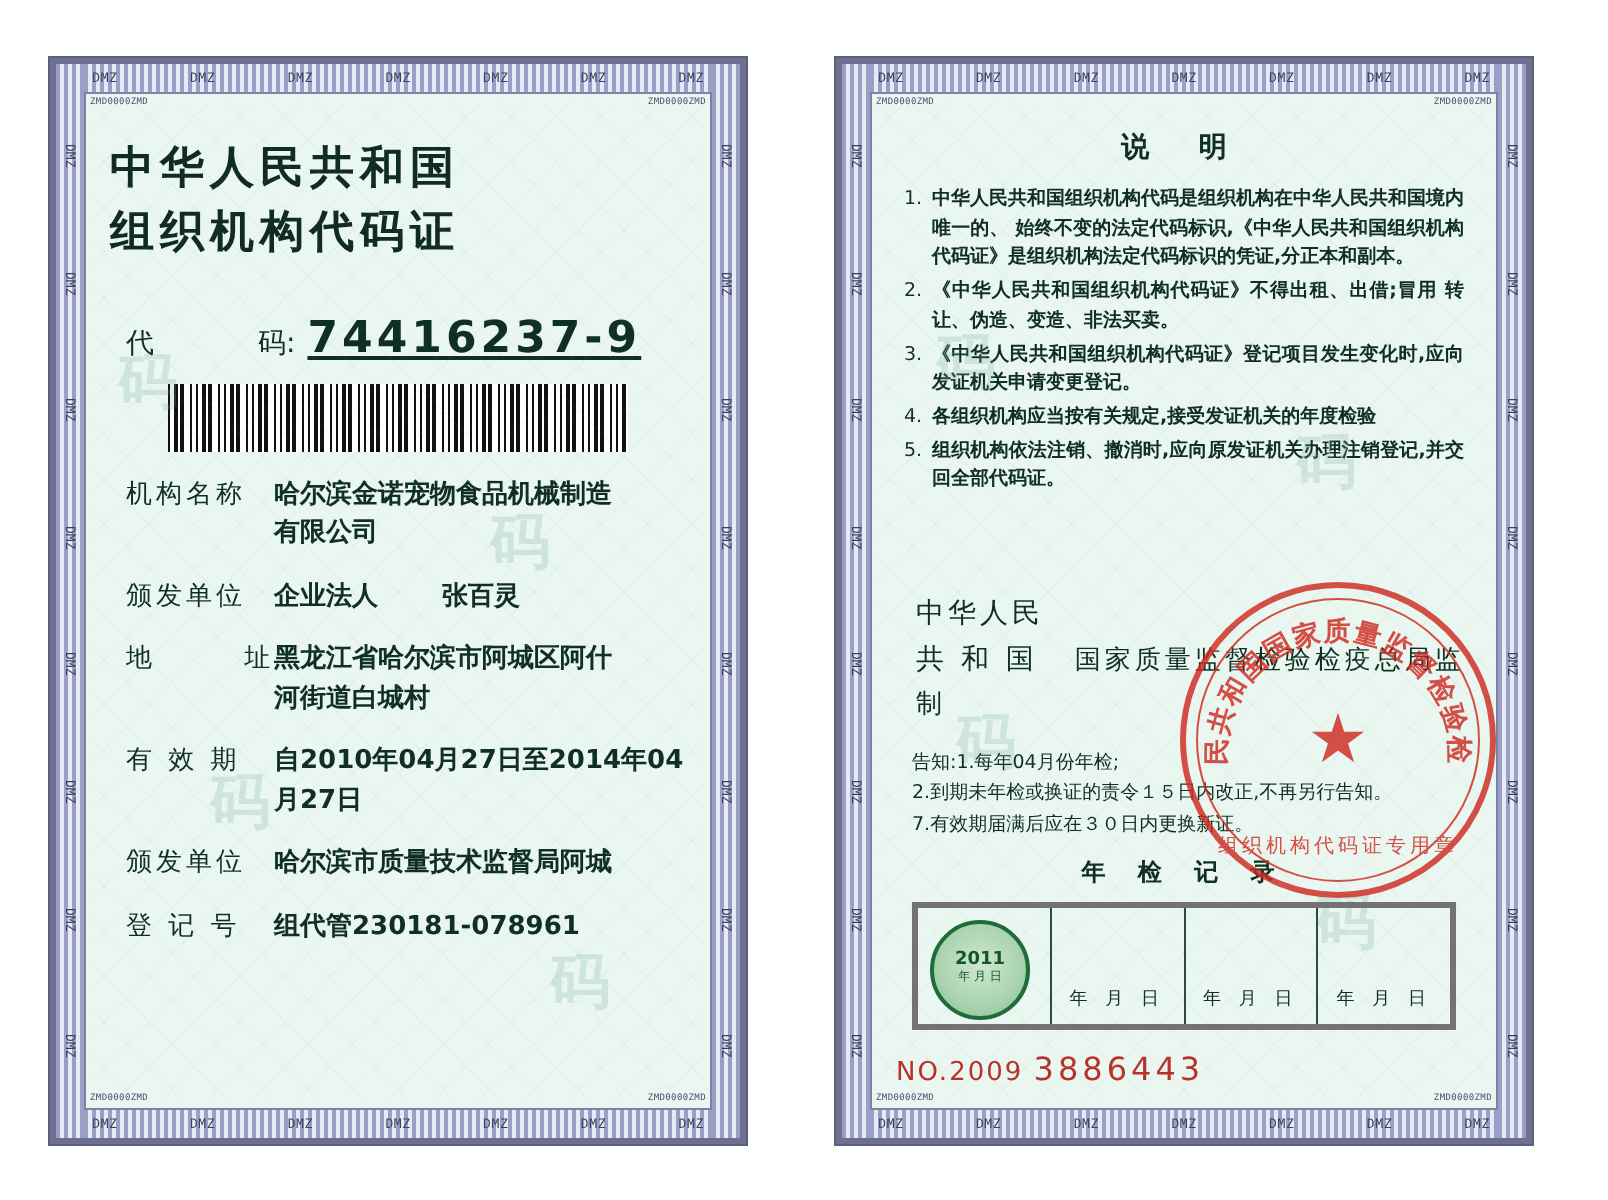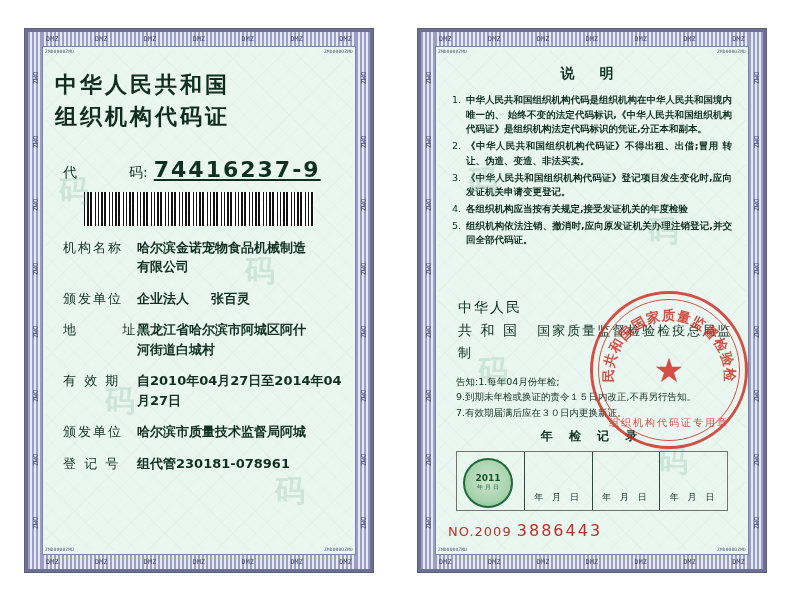--- a/index.html
+++ b/index.html
@@ -153,21 +153,21 @@
   }
   .f-label{
     min-width:74px;
     letter-spacing:2px;
     flex:0 0 auto;
     white-space:nowrap;
   }
   .f-value{flex:1;font-size:13px;}
   .f-value .l2{display:block;}
   .f-value.bold{font-weight:bold;}
-  .inline2{display:flex;gap:22px;}
+  .inline2{display:flex;gap:32px;}
 
   
   .r-title{
     text-align:center;
     font-size:14px;
     letter-spacing:10px;
     font-weight:bold;
     margin-top:8px;
   }
   .r-list{
@@ -202,21 +202,21 @@
 
   .annual-title{
     text-align:center;
     font-size:12px;
     letter-spacing:6px;
     margin-top:8px;
     font-weight:bold;
   }
   .annual-box{
     margin:6px 8px 0 8px;
-    border:1px solid #737373;
+    border:3px solid #737373;
     height:58px;
     display:flex;
     position:relative;
   }
   .annual-cell{
     flex:1;
     border-right:1px solid #2e4a3d;
     display:flex;
     align-items:flex-end;
     justify-content:center;
@@ -499,21 +499,21 @@
       <div class="issuer">
         <div class="big">中华人民</div>
         <div class="big">
           <span>共 和 国</span>
           <span class="seal-word" style="margin-left:12px;">国家质量监督检验检疫总局监制</span>
         </div>
       </div>
 
       <div class="notices">
         <div>告知:1.每年04月份年检;</div>
-        <div>9.到期未年检或换证的责令１５日内改正,不再另行告知。</div>
+        <div>2.到期未年检或换证的责令１５日内改正,不再另行告知。</div>
         <div>7.有效期届满后应在３０日内更换新证。</div>
       </div>
 
       <div class="annual-title">年 检 记 录</div>
 
       <div class="annual-box">
         <div class="stamp-round">
           <span class="yr">2011</span>
           <span>年  月  日</span>
         </div>

